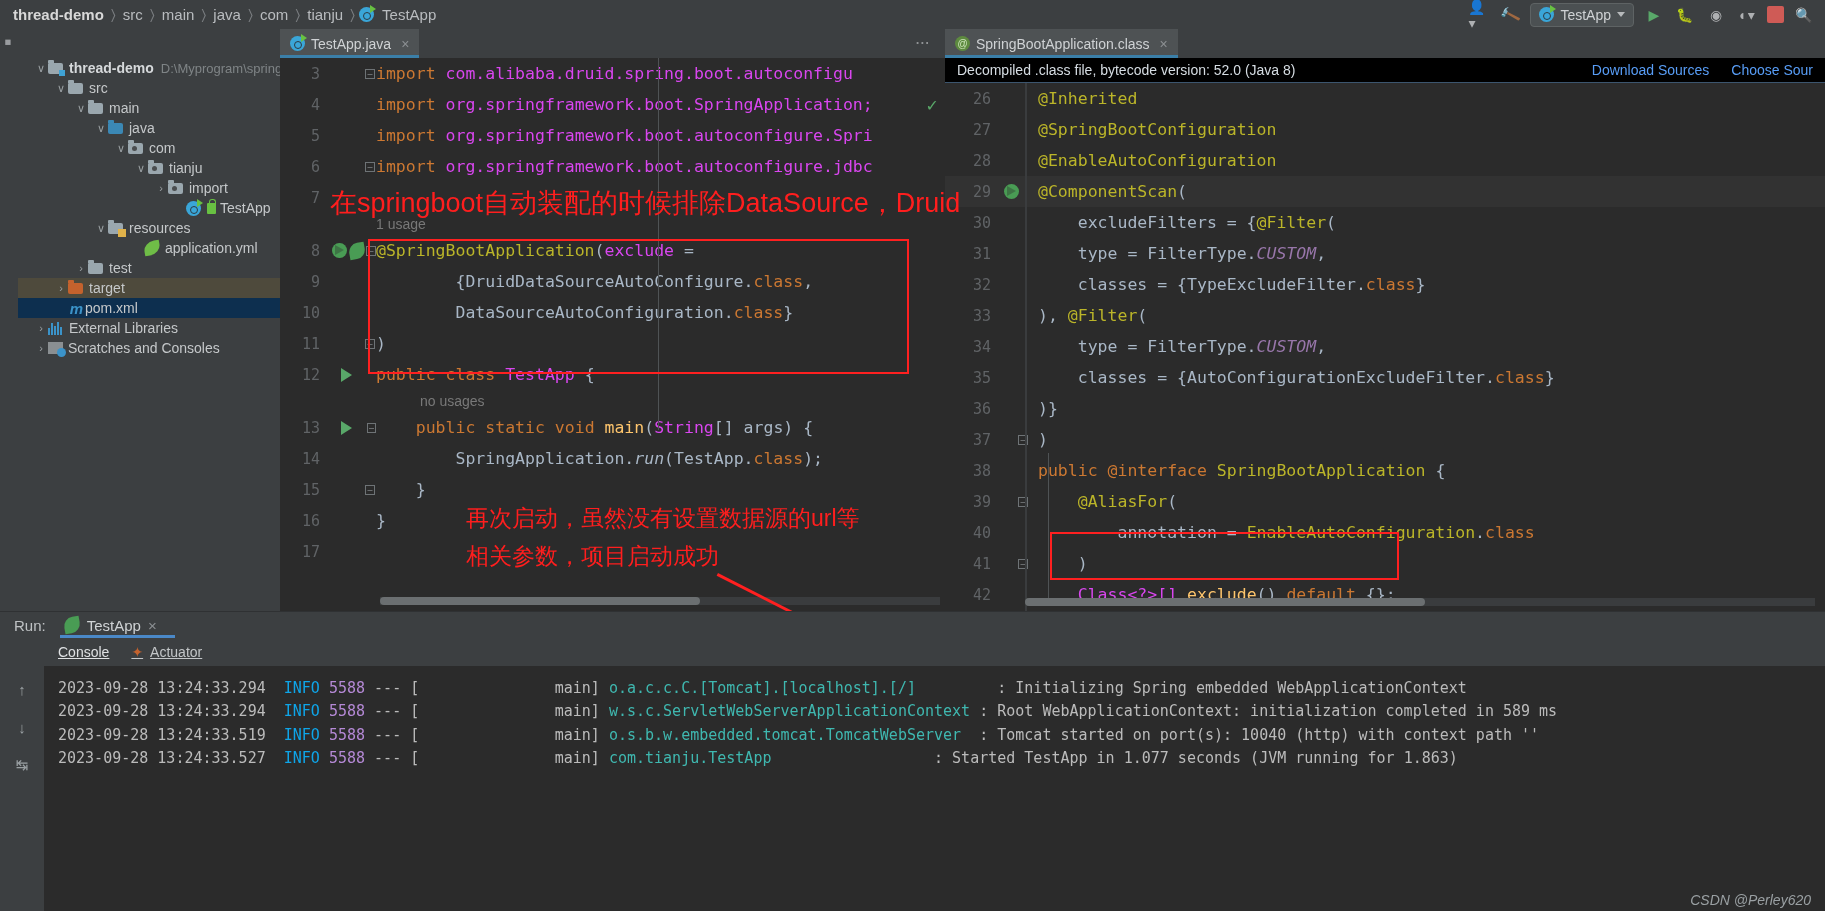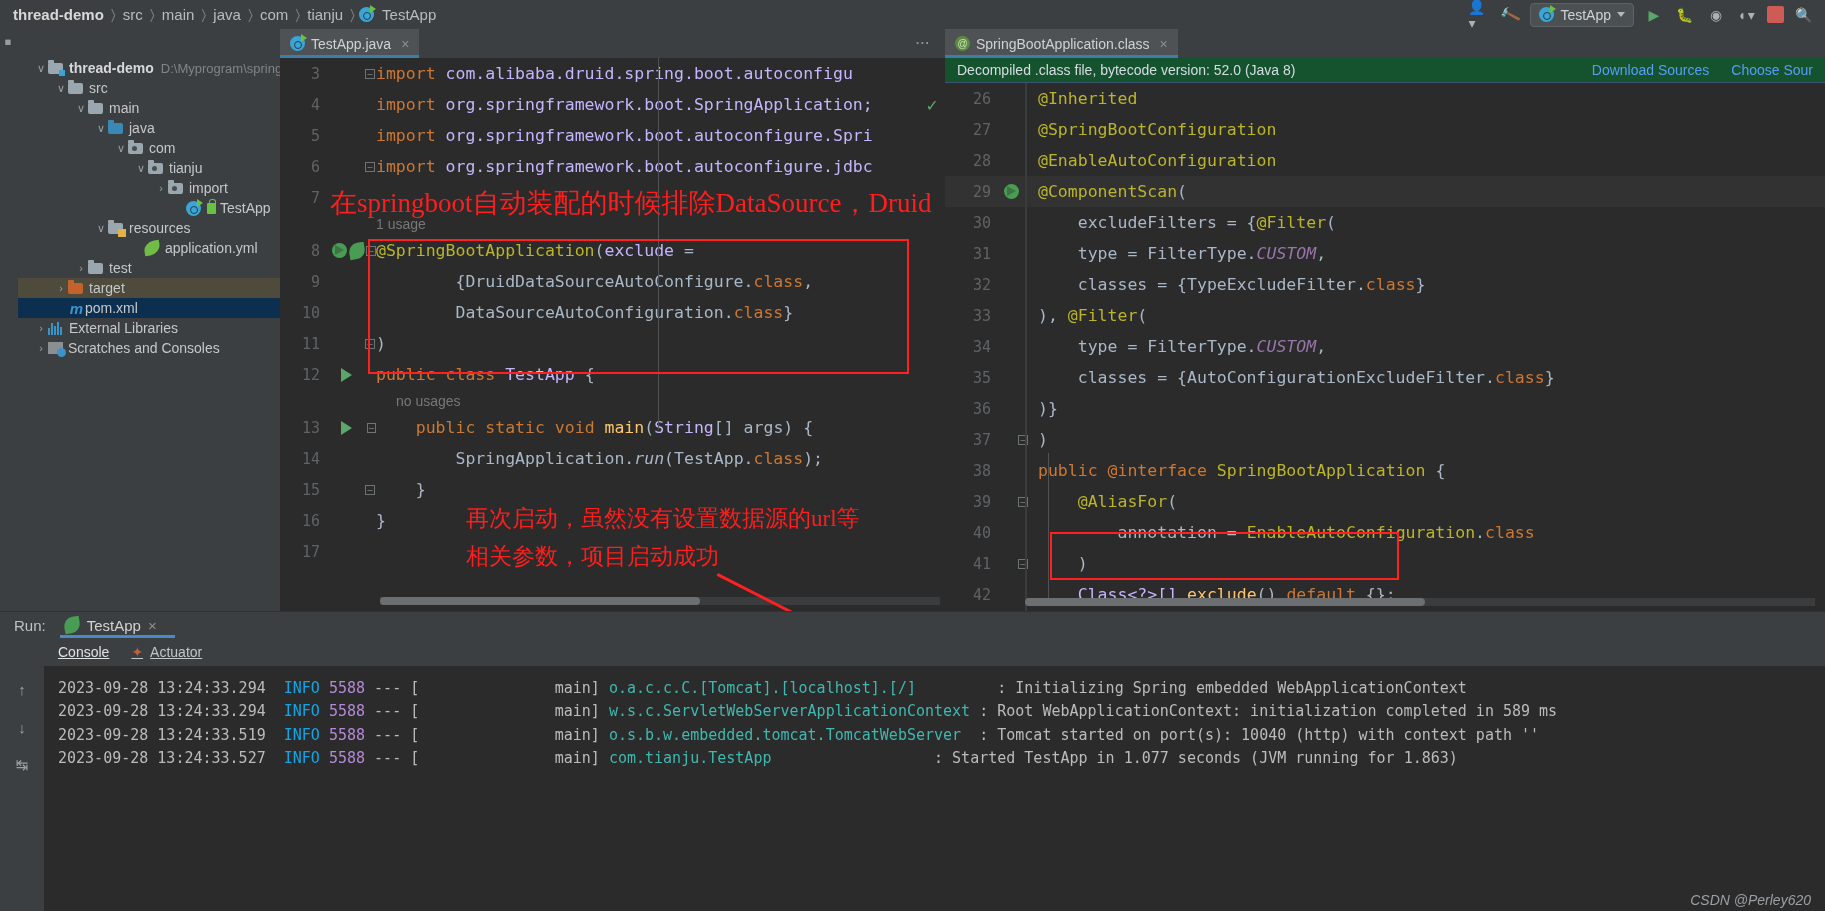--- a/index.html
+++ b/index.html
@@ -77,55 +77,55 @@
   
   #edLeft{position:absolute;left:280px;top:29px;width:665px;height:582px;background:#2b2b2b;}
   #edRight{position:absolute;left:945px;top:29px;width:880px;height:582px;background:#2b2b2b;}
 
   .tabbar{height:29px;background:#3c3f41;display:flex;align-items:center;position:relative;}
   .tab{height:29px;display:flex;align-items:center;gap:6px;padding:0 10px;background:#4e5254;color:#cfd2d4;font-size:14px;}
   .tab .x{color:#8c9093;font-size:14px;margin-left:4px;}
   .tab.active{box-shadow:inset 0 -3px 0 #3b7fa8;}
   .kebab{margin-left:auto;padding-right:14px;color:#a9acae;letter-spacing:1px;font-size:14px;writing-mode:vertical-rl;}
 
-  .infobar{height:24px;background:#14532d;border-bottom:1px solid #3c556e;display:flex;align-items:center;
+  .infobar{height:24px;background:#000000;border-bottom:1px solid #3c556e;display:flex;align-items:center;
            padding:0 12px;color:#d6dde3;font-size:14px;}
   .infobar a{color:#589df6;text-decoration:none;margin-left:auto;}
   .infobar a + a{margin-left:22px;}
 
   .code{position:relative;background:#2b2b2b;overflow:hidden;}
   .cline{display:flex;height:31px;align-items:center;white-space:pre;}
   .gut{width:40px;text-align:right;padding-right:9px;color:#606366;font-size:15px;flex:0 0 40px;
        font-family:"DejaVu Sans Mono","Liberation Mono",monospace;}
   .gut2{width:46px;text-align:right;padding-right:9px;color:#606366;font-size:15px;flex:0 0 46px;
        font-family:"DejaVu Sans Mono","Liberation Mono",monospace;}
   .gmark{width:44px;flex:0 0 44px;display:flex;align-items:center;gap:2px;padding-left:3px;}
   .gmark2{width:34px;flex:0 0 34px;display:flex;align-items:center;gap:2px;padding-left:4px;}
   .ctext{font-family:"DejaVu Sans Mono","Liberation Mono",monospace;font-size:16.5px;color:#a9b7c6;}
   .hint{font-family:"Liberation Sans",sans-serif;font-size:14px;color:#787878;}
 
   .kw{color:#cc7832;}
   .ann{color:#bbb529;}
   .fld{color:#9876aa;font-style:italic;}
-  .id{color:#c4b5fd;}
+  .id{color:#d946ef;}
   .mtd{color:#ffc66d;}
   .it{font-style:italic;}
 
   .runarrow{width:0;height:0;border-left:11px solid #59a869;border-top:7px solid transparent;border-bottom:7px solid transparent;}
   .beanico{width:15px;height:15px;border-radius:50%;background:#499c54;position:relative;display:inline-block;}
   .beanico:after{content:"";position:absolute;left:3px;top:2px;width:9px;height:10px;background:#2b2b2b;
      clip-path:polygon(0 0,100% 50%,0 100%);opacity:.35;}
   .leafico{width:16px;height:16px;position:relative;display:inline-block;}
   .leafico span{position:absolute;inset:0;background:#499c54;border-radius:60% 0 60% 0;transform:rotate(-10deg);}
   .foldmark{width:10px;height:10px;border:1px solid #6e7376;color:#8d9295;font-size:9px;line-height:8px;
      text-align:center;box-sizing:border-box;}
   .vline{position:absolute;width:1px;background:#4f5355;}
 
   
-  .redtext{position:absolute;color:#ff1e1e;font-size:27px;font-family:Liberation Serif, serif;white-space:nowrap;}
+  .redtext{position:absolute;color:#ff1e1e;font-size:27px;font-family:Liberation Sans, sans-serif;white-space:nowrap;}
   .redbox{position:absolute;border:2px solid #ff2020;}
   .redline{position:absolute;background:#ff2020;transform-origin:0 0;height:3px;}
 
   
   #runpanel{position:absolute;left:0;top:611px;width:1825px;height:300px;background:#3c3f41;}
   #runhdr{height:26px;display:flex;align-items:center;padding-left:14px;gap:14px;background:#3c3f41;
       border-top:1px solid #2f3133;}
   .runlabel{color:#bfc2c4;font-size:15px;}
   .runtab{display:flex;align-items:center;gap:7px;color:#cfd2d4;font-size:15px;height:26px;
       box-shadow:inset 0 -3px 0 #4a88c7;padding:0 18px 0 4px;}
@@ -371,21 +371,21 @@
       <span class="ctext">)</span>
     </div>
     <div class="cline">
       <span class="gut">12</span>
       <span class="gmark"><span class="runarrow" style="margin-left:9px"></span></span>
       <span class="ctext"><span class="kw">public class</span> <span class="id">TestApp</span> {</span>
     </div>
     <div class="cline" style="height:22px">
       <span class="gut"></span>
       <span class="gmark"></span>
-      <span class="hint" style="margin-left:20px">no usages</span>
+      <span class="hint" style="margin-left:44px">no usages</span>
     </div>
     <div class="cline">
       <span class="gut">13</span>
       <span class="gmark"><span class="runarrow" style="margin-left:9px"></span><span class="foldmark" style="margin-left:13px">–</span></span>
       <span class="ctext">    <span class="kw">public static void</span> <span class="mtd">main</span>(<span class="id">String</span>[] args) {</span>
     </div>
     <div class="cline">
       <span class="gut">14</span>
       <span class="gmark"></span>
       <span class="ctext">        SpringApplication.<span class="it">run</span>(TestApp.<span class="kw">class</span>);</span>

